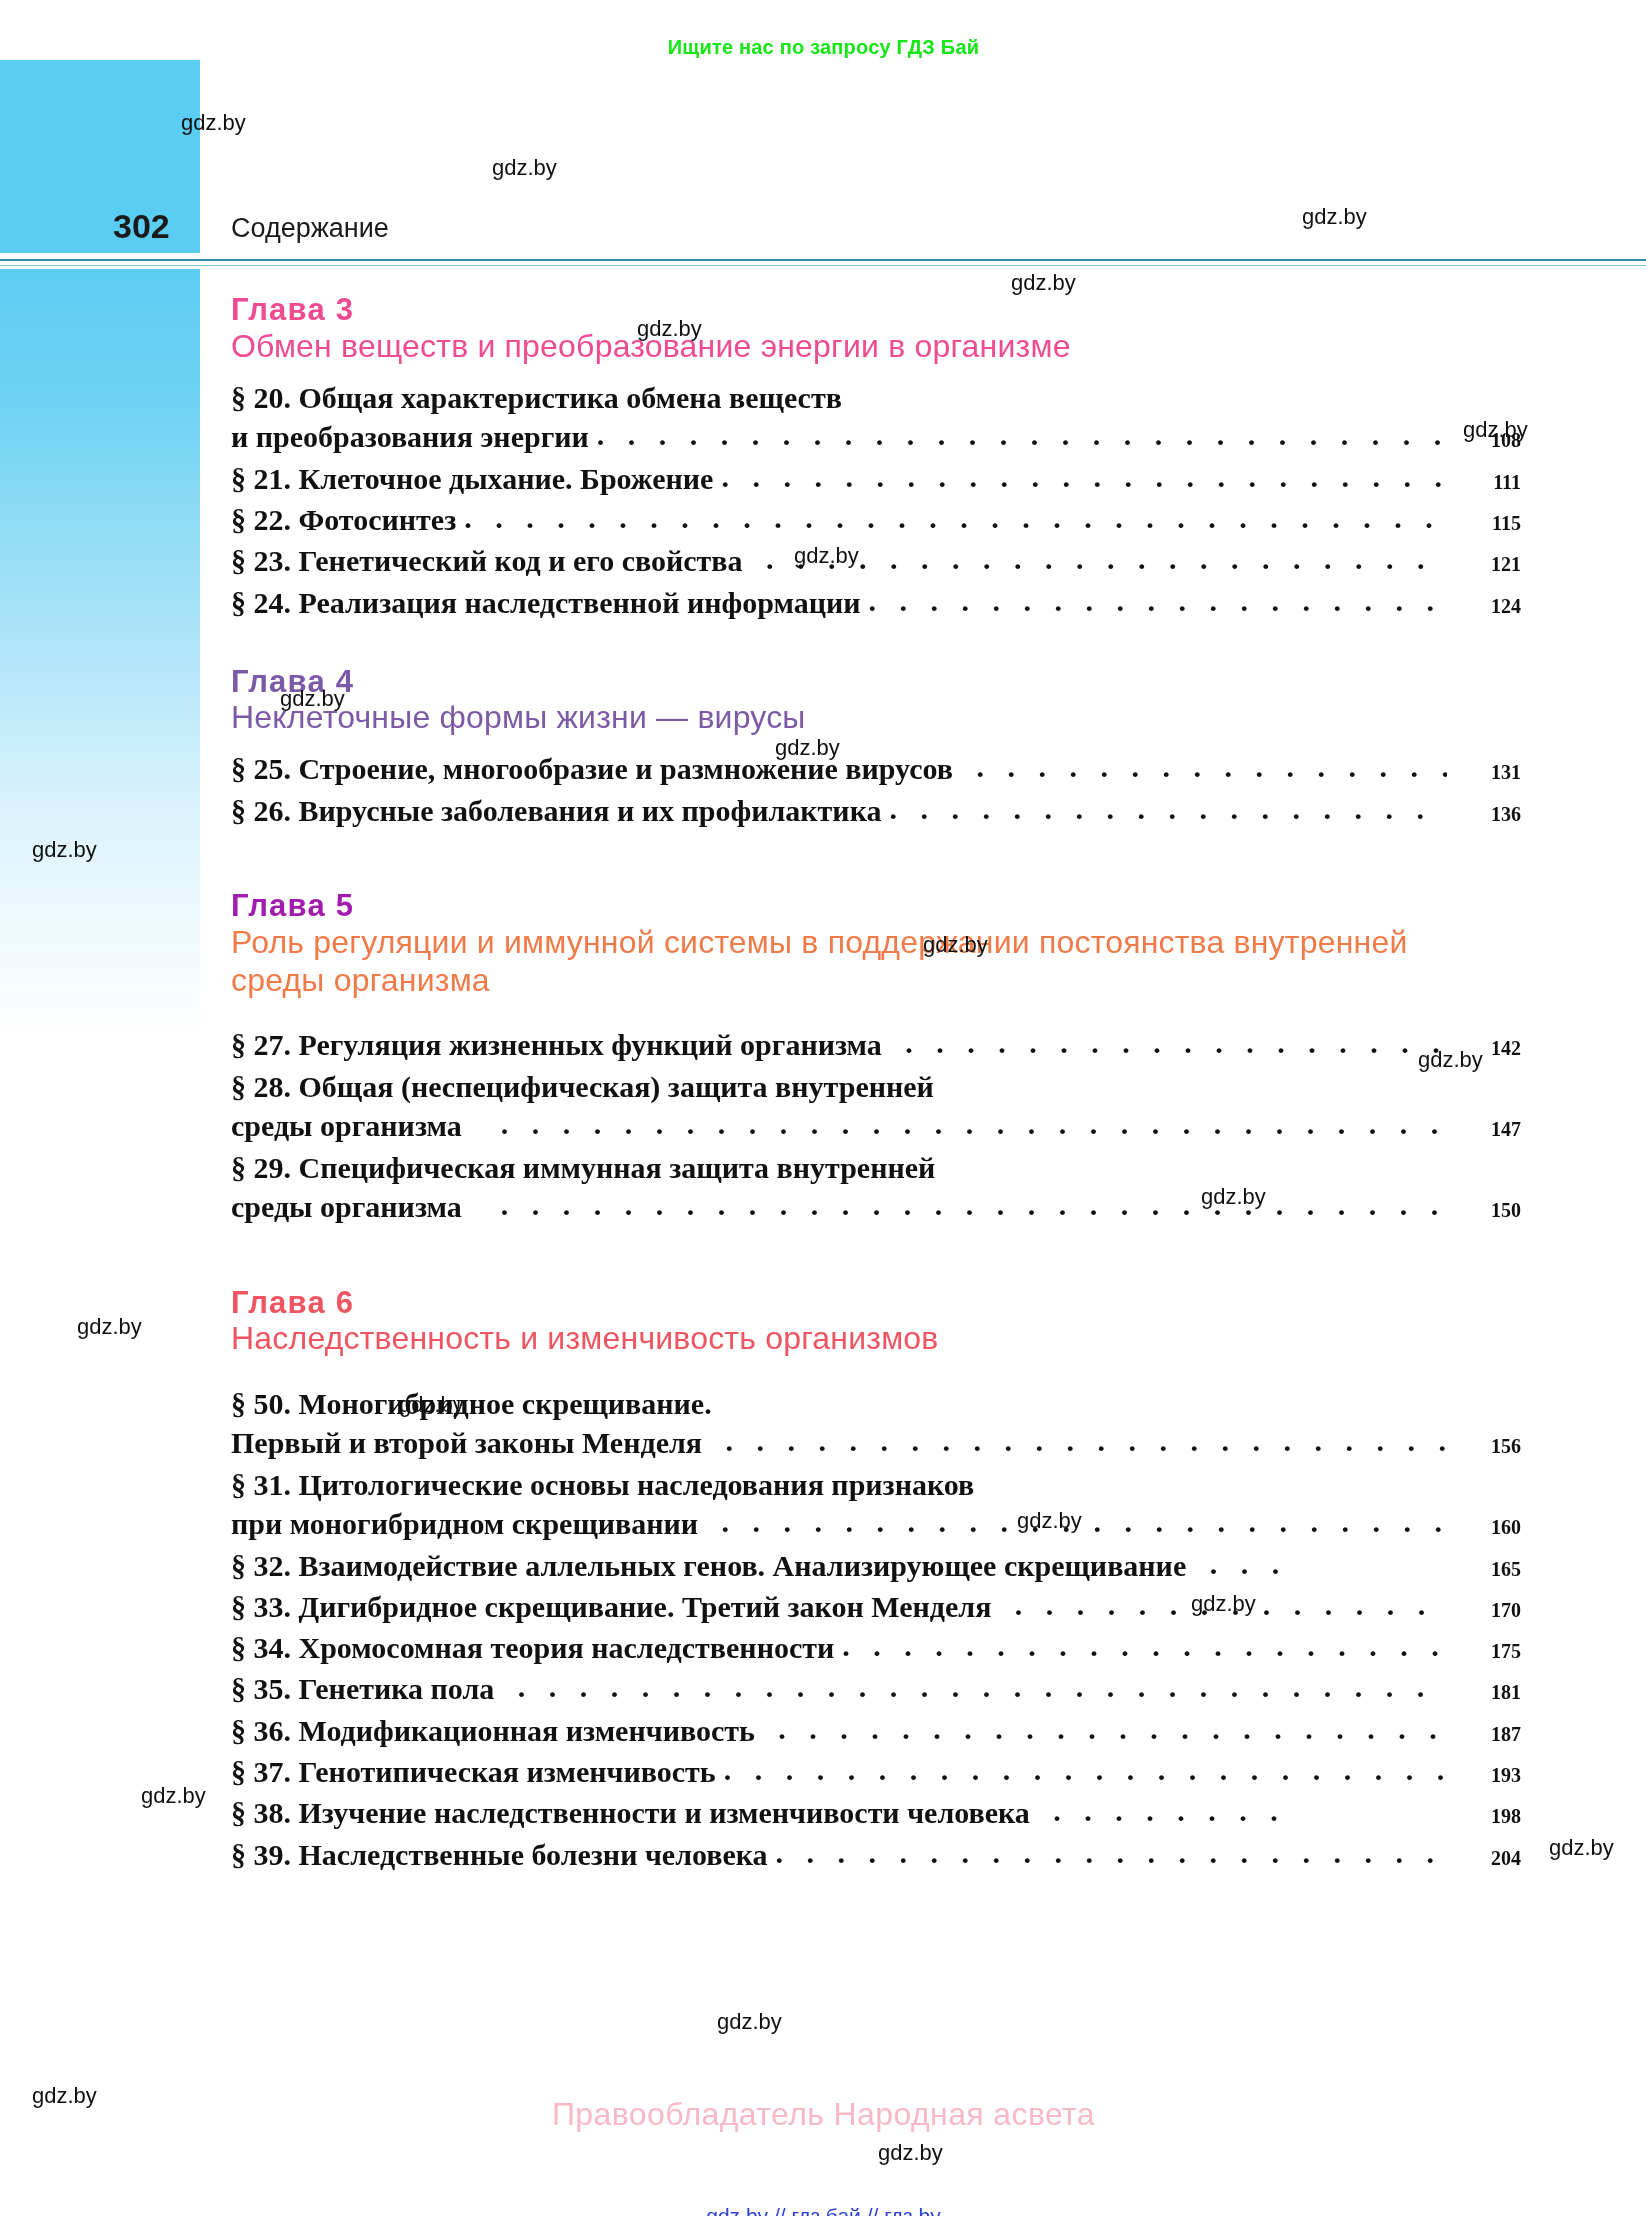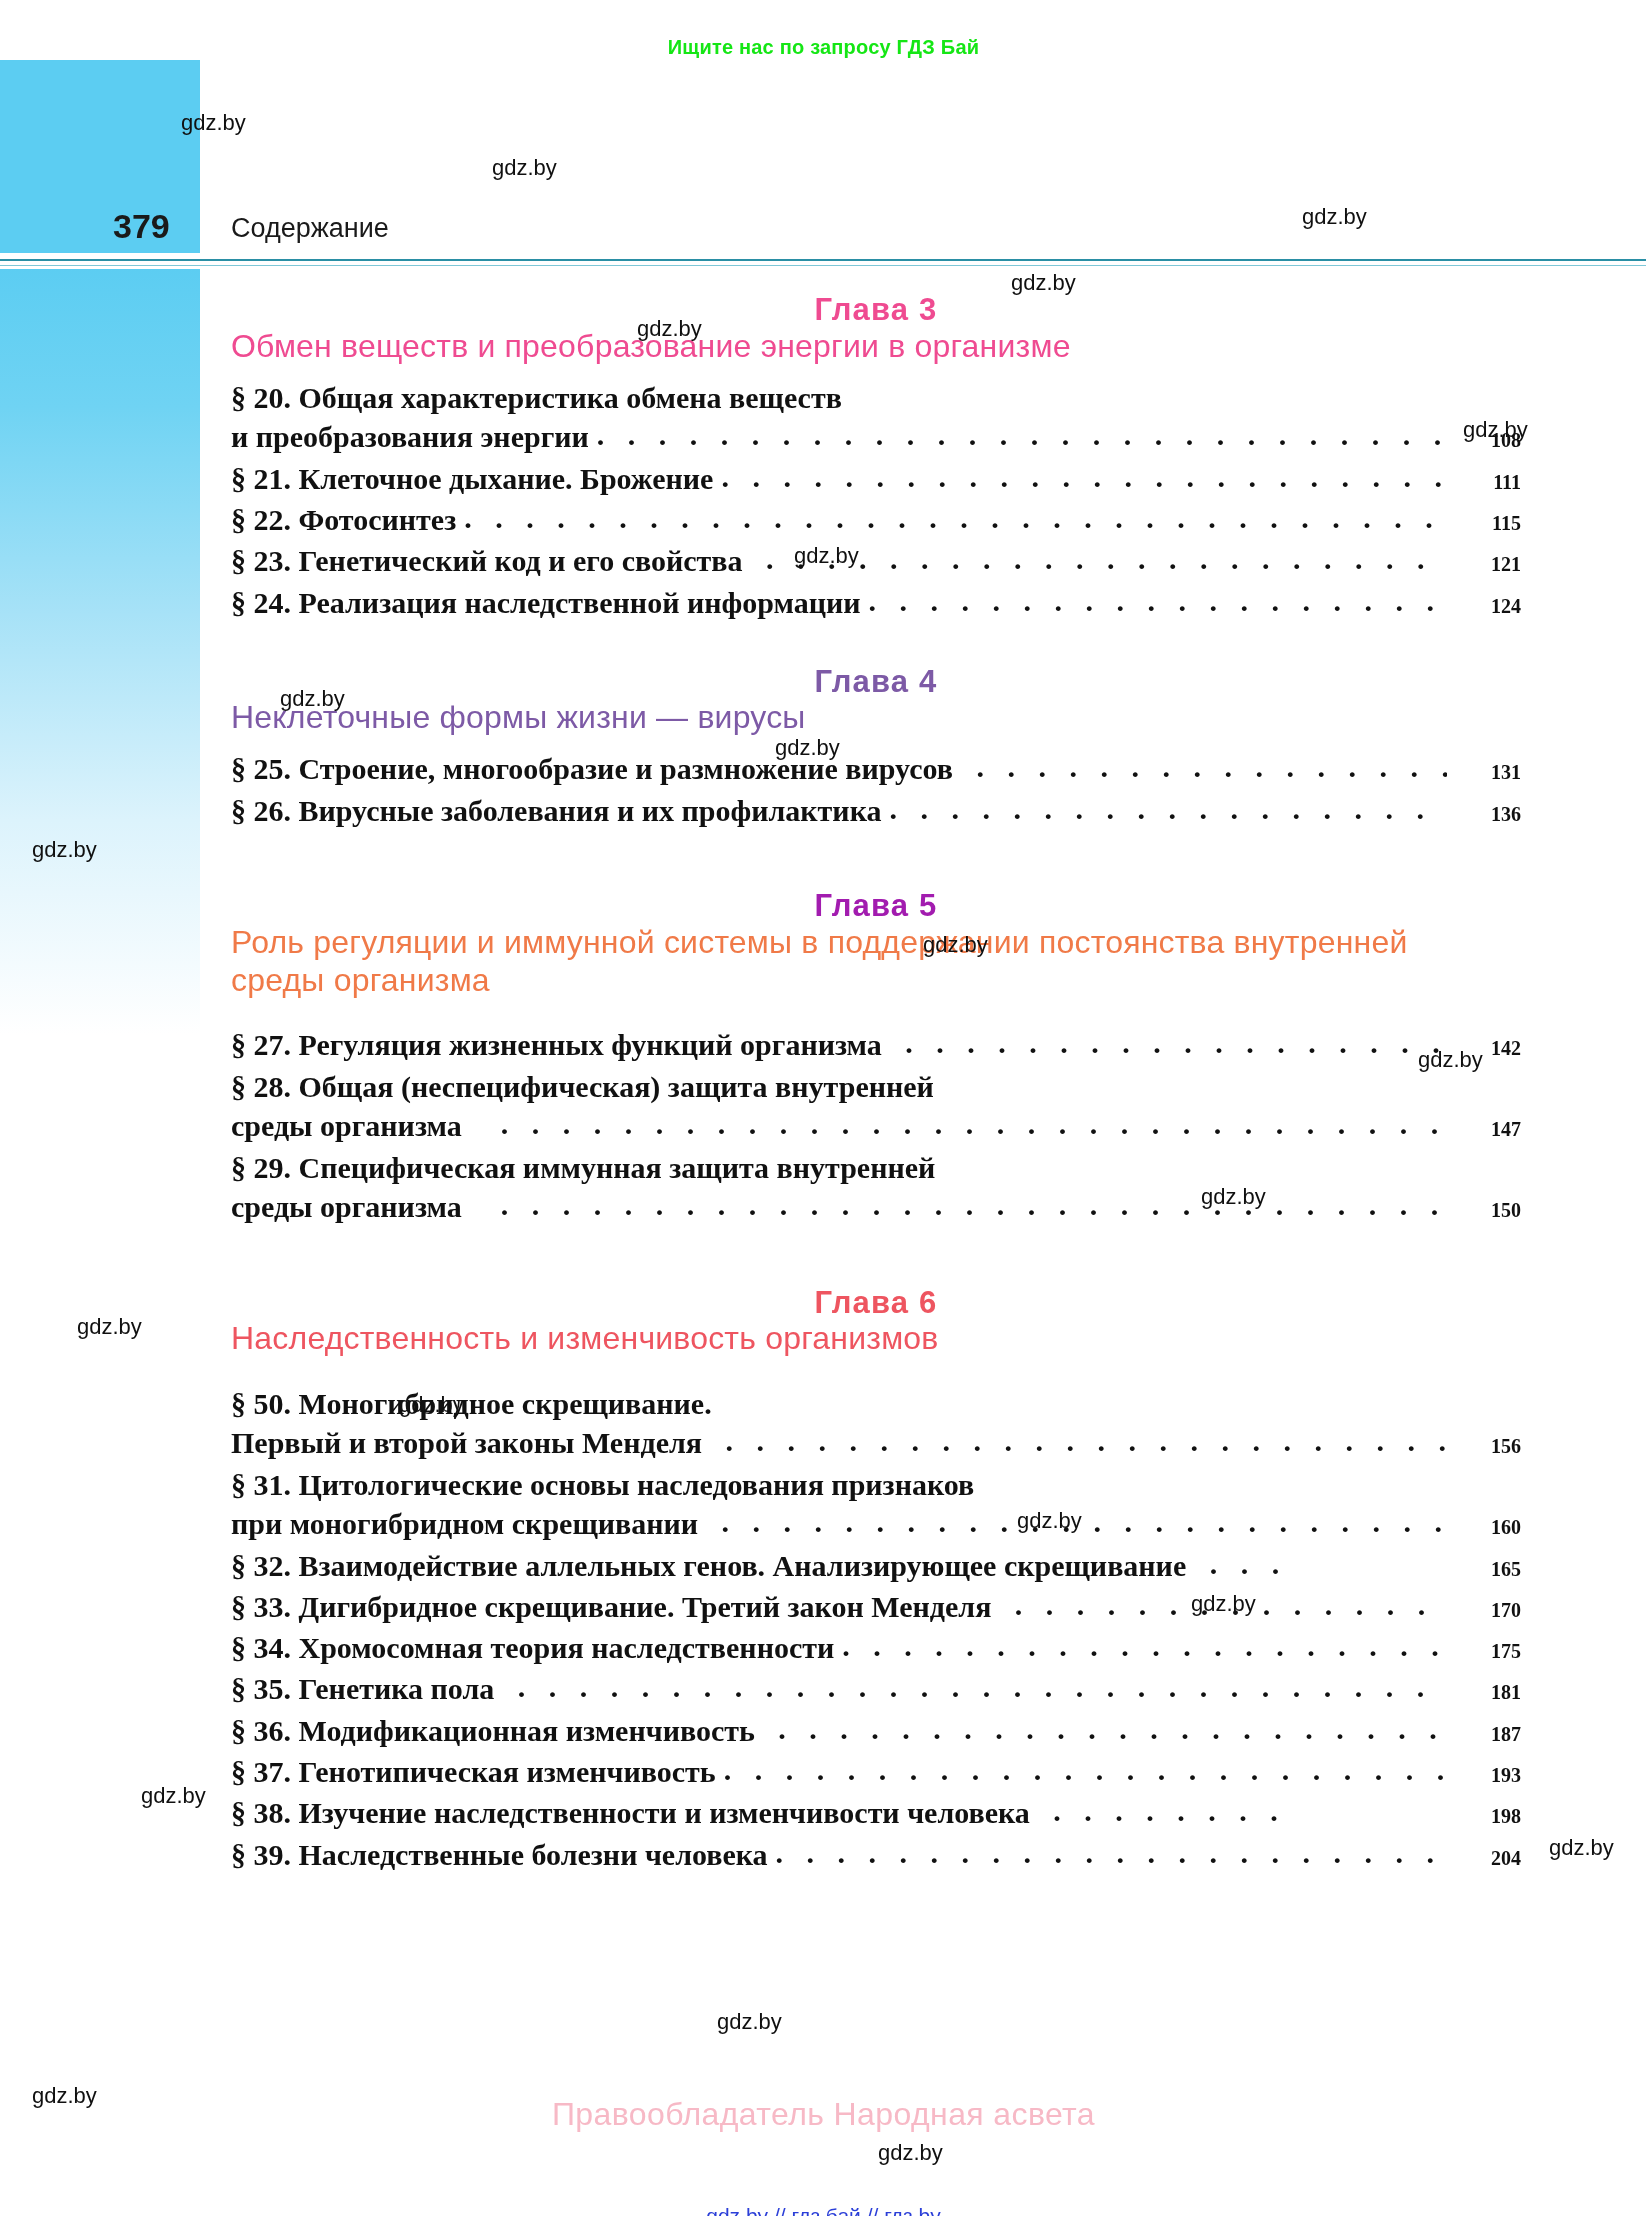--- a/index.html
+++ b/index.html
@@ -104,21 +104,20 @@
     z-index: 5;
   }
 
   .chap-block { margin-bottom: 0px; }
   .chap-label {
     font-family: "Liberation Sans", sans-serif;
     font-weight: bold;
     font-size: 31px;
     letter-spacing: 1.2px;
     line-height: 1.05;
-    text-align: center;
   }
   .chap-title {
     font-family: "Liberation Sans", sans-serif;
     font-size: 32px;
     line-height: 1.20;
     letter-spacing: 0.2px;
   }
 
   .toc-list { margin-top: 17.7px; }
 
@@ -191,21 +190,21 @@
 </head>
 <body>
 
 <div id="page">
 
   <div class="promo">Ищите нас по запросу ГДЗ Бай</div>
 
   <div class="blue-top"></div>
   <div class="blue-bottom"></div>
 
-  <div class="folio">379</div>
+  <div class="folio">302</div>
   <div class="running-title">Содержание</div>
   <div class="rule"></div>
   <div class="rule-thin"></div>
 
   <div class="content">
 
     <div class="chap-block">
       <div class="chap-label" style="color:#ef4b91">Глава 3</div>
       <div class="chap-title" style="color:#ef4b91">Обмен веществ и преобразование энергии в организме</div>
       <div class="toc-list">

